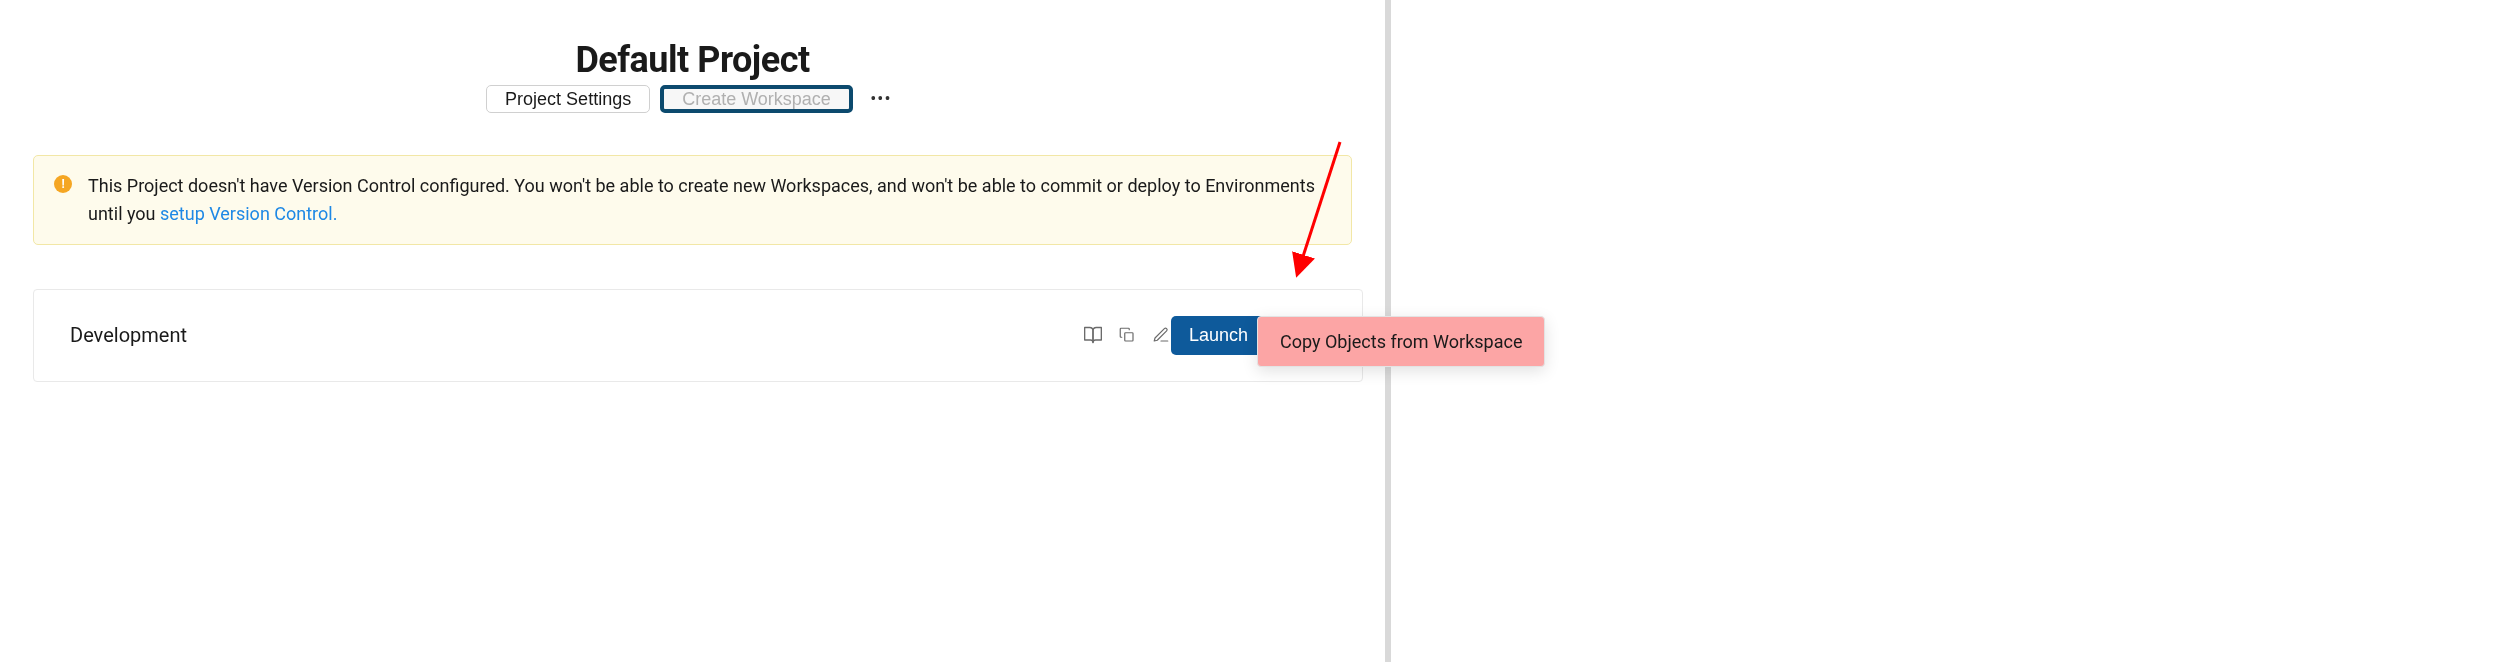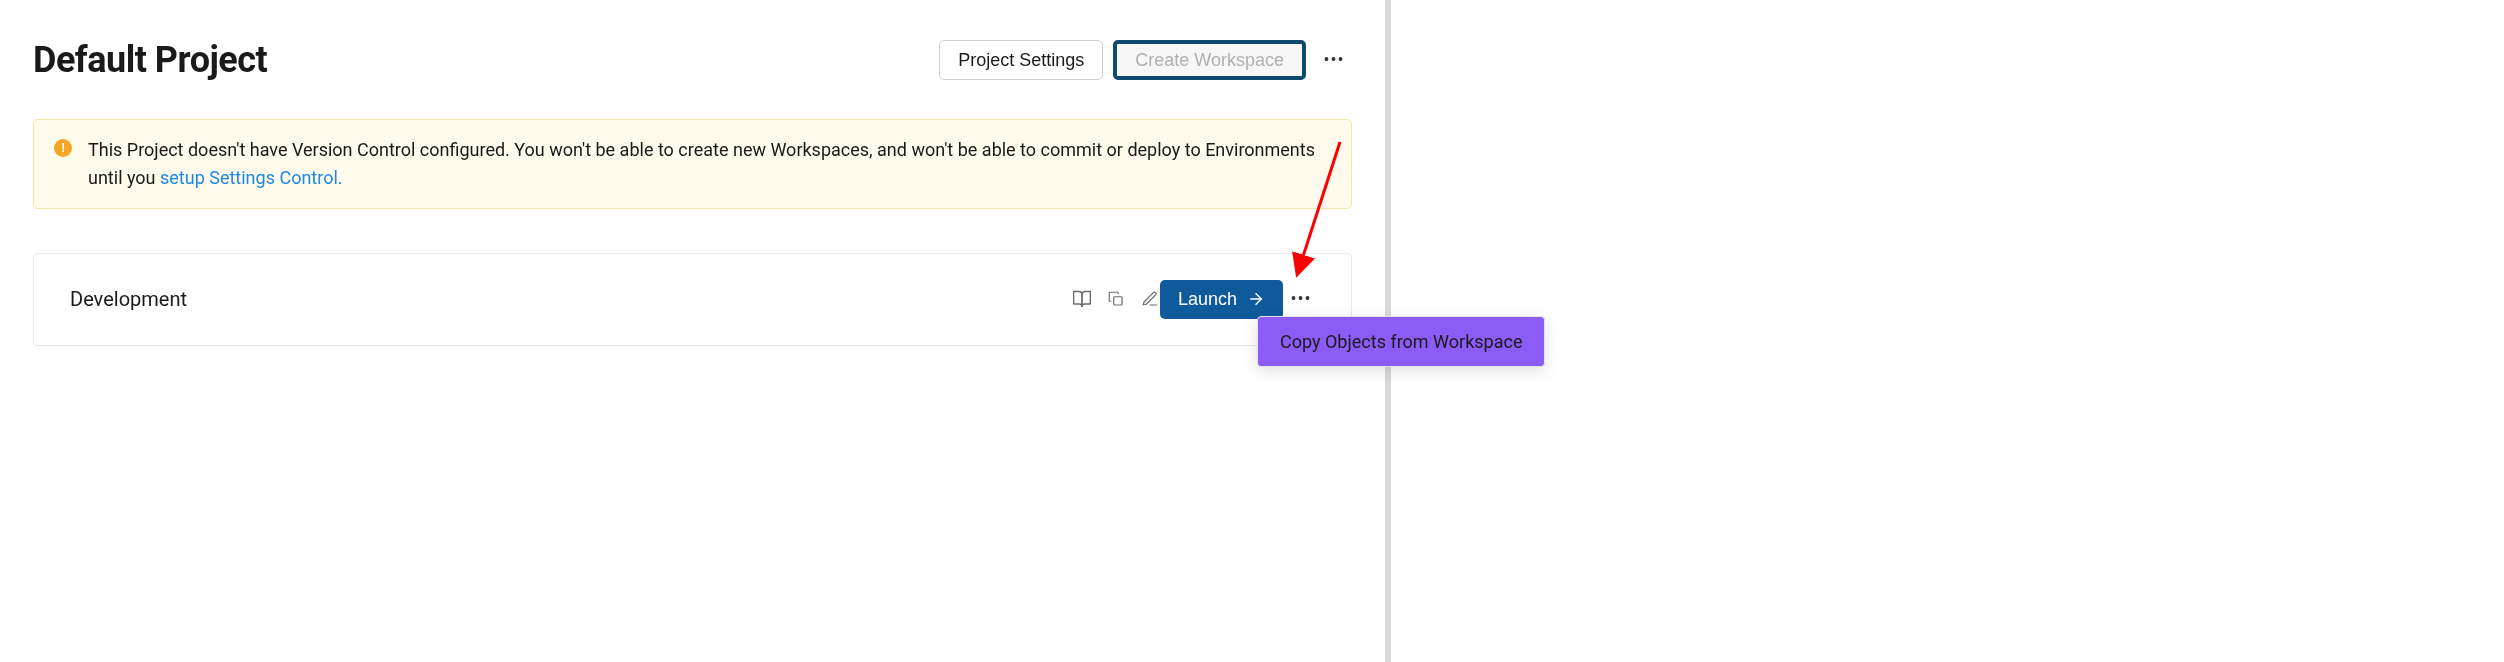--- a/index.html
+++ b/index.html
@@ -20,37 +20,38 @@
       height: 662px;
       position: relative;
       border-right: 6px solid #d9d9d9;
       padding: 0;
     }
     .header-row {
       display: flex;
       justify-content: space-between;
       align-items: center;
       padding: 39px 33px 0 33px;
+      flex-direction: column;
     }
     .page-title {
       font-size: 36px;
       font-weight: 700;
       color: #1a1a1a;
       letter-spacing: -0.5px;
     }
     .header-actions {
       display: flex;
       align-items: center;
       gap: 10px;
     }
     .btn {
       display: inline-flex;
       align-items: center;
       justify-content: center;
-      height: 40px;
+      height: 28px;
       padding: 0 18px;
       font-size: 18px;
       border-radius: 5px;
       cursor: pointer;
       background: #fff;
       border: 1px solid #d0d0d0;
       color: #1a1a1a;
       font-weight: 400;
     }
     .btn-disabled {
@@ -103,21 +104,21 @@
       font-size: 18px;
       line-height: 1.55;
       color: #1a1a1a;
     }
     .alert-link {
       color: #1e88e5;
       text-decoration: none;
       cursor: pointer;
     }
     .workspace-card {
-      margin: 44px 33px 0 33px;
+      margin: 44px 22px 0 33px;
       border: 1px solid #e9e9e9;
       border-radius: 4px;
       padding: 26px 32px 26px 36px;
       display: flex;
       justify-content: space-between;
       align-items: center;
     }
     .workspace-name {
       font-size: 20px;
       color: #1a1a1a;
@@ -152,21 +153,21 @@
       padding: 9px 18px;
       border-radius: 5px;
       border: none;
       cursor: pointer;
     }
     .launch-btn svg { stroke: #fff; }
     .context-menu {
       position: absolute;
       top: 316px;
       left: 1257px;
-      background: #8b5cf6;
+      background: #fca5a5;
       border: 1px solid #e3e3e3;
       border-radius: 4px;
       box-shadow: 0 4px 16px rgba(0,0,0,0.12);
       padding: 14px 22px;
       font-size: 18px;
       color: #1a1a1a;
       white-space: nowrap;
       cursor: pointer;
     }
     .annotation-arrow {
@@ -188,21 +189,21 @@
       <button class="btn btn-disabled">Create Workspace</button>
       <div class="icon-btn">
         <span class="more-dots">•••</span>
       </div>
     </div>
   </div>
 
   <div class="alert-banner">
     <div class="alert-icon">!</div>
     <div class="alert-text">
-      <span>This Project doesn't have Version Control configured. You won't be able to create new Workspaces, and won't be able to commit or deploy to Environments until you </span><a class="alert-link">setup Settings Control.</a>
+      <span>This Project doesn't have Version Control configured. You won't be able to create new Workspaces, and won't be able to commit or deploy to Environments until you </span><a class="alert-link">setup Version Control.</a>
     </div>
   </div>
 
   <div class="workspace-card">
     <div class="workspace-name">Development</div>
     <div class="workspace-actions">
       <div class="wa-icon">
         <svg width="20" height="20" viewBox="0 0 24 24" fill="none" stroke="currentColor" stroke-width="1.6" stroke-linecap="round" stroke-linejoin="round">
           <path d="M2 3h6a4 4 0 0 1 4 4v14a3 3 0 0 0-3-3H2z"></path>
           <path d="M22 3h-6a4 4 0 0 0-4 4v14a3 3 0 0 1 3-3h7z"></path>

